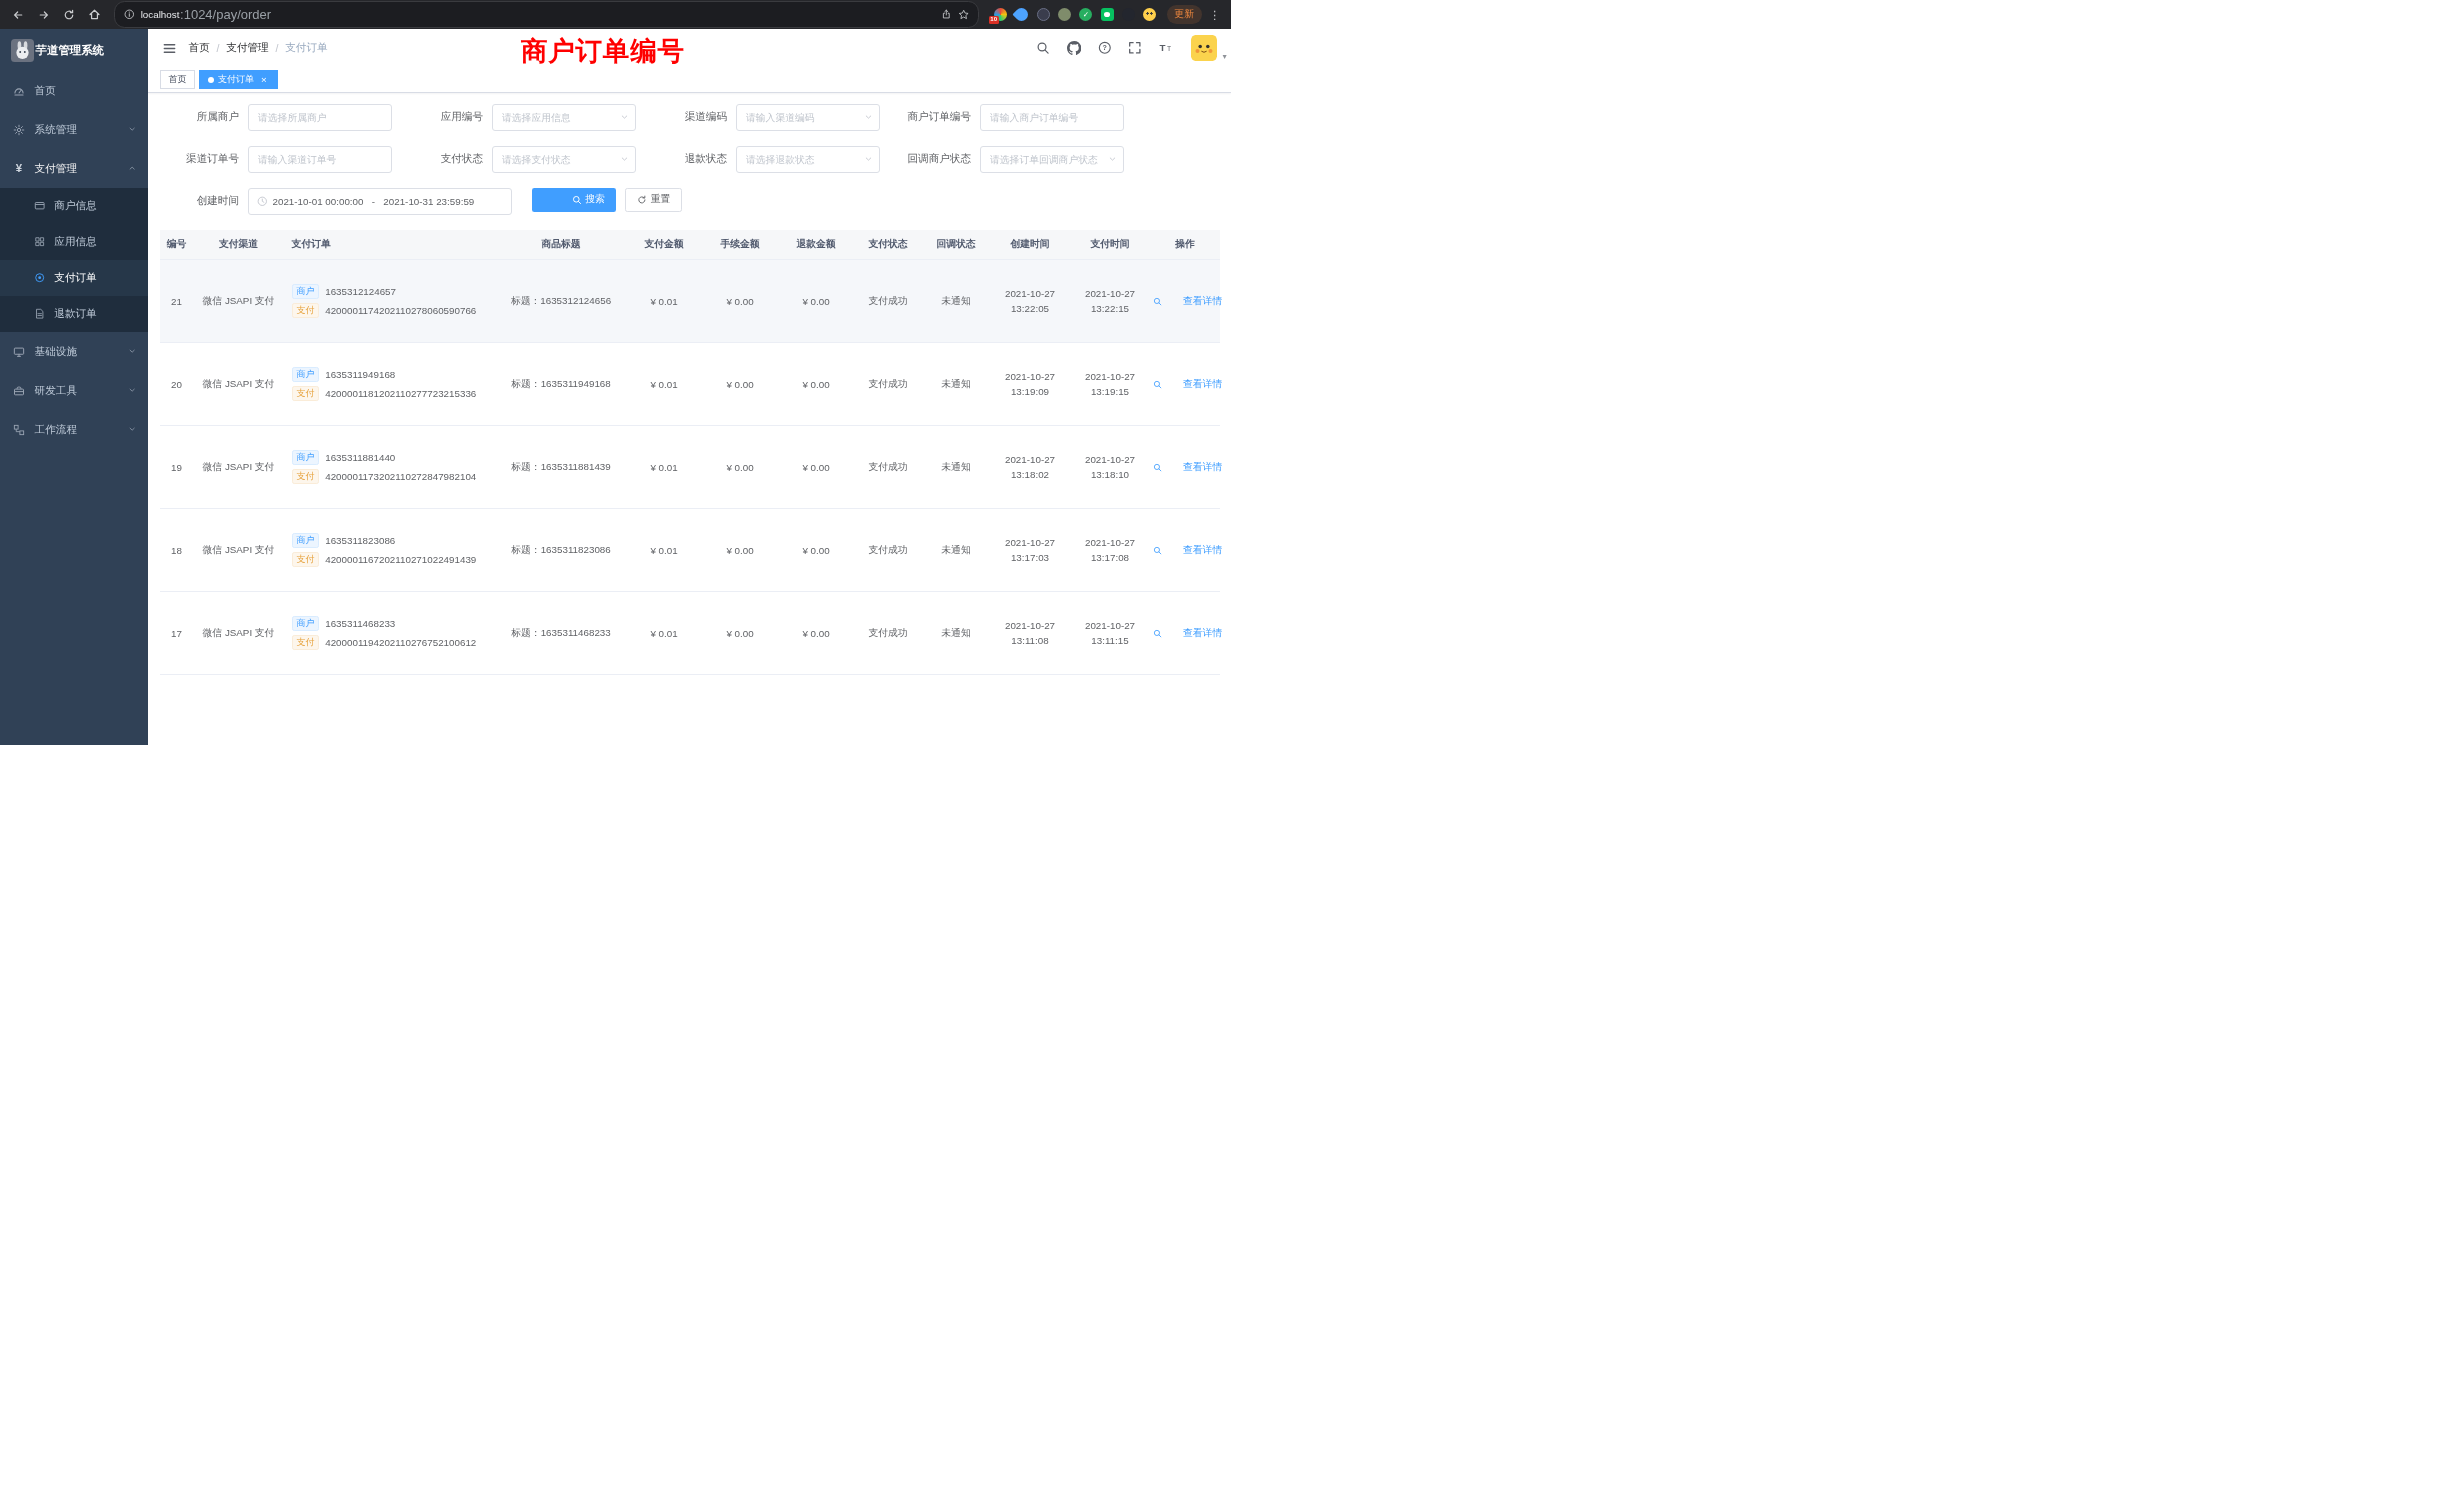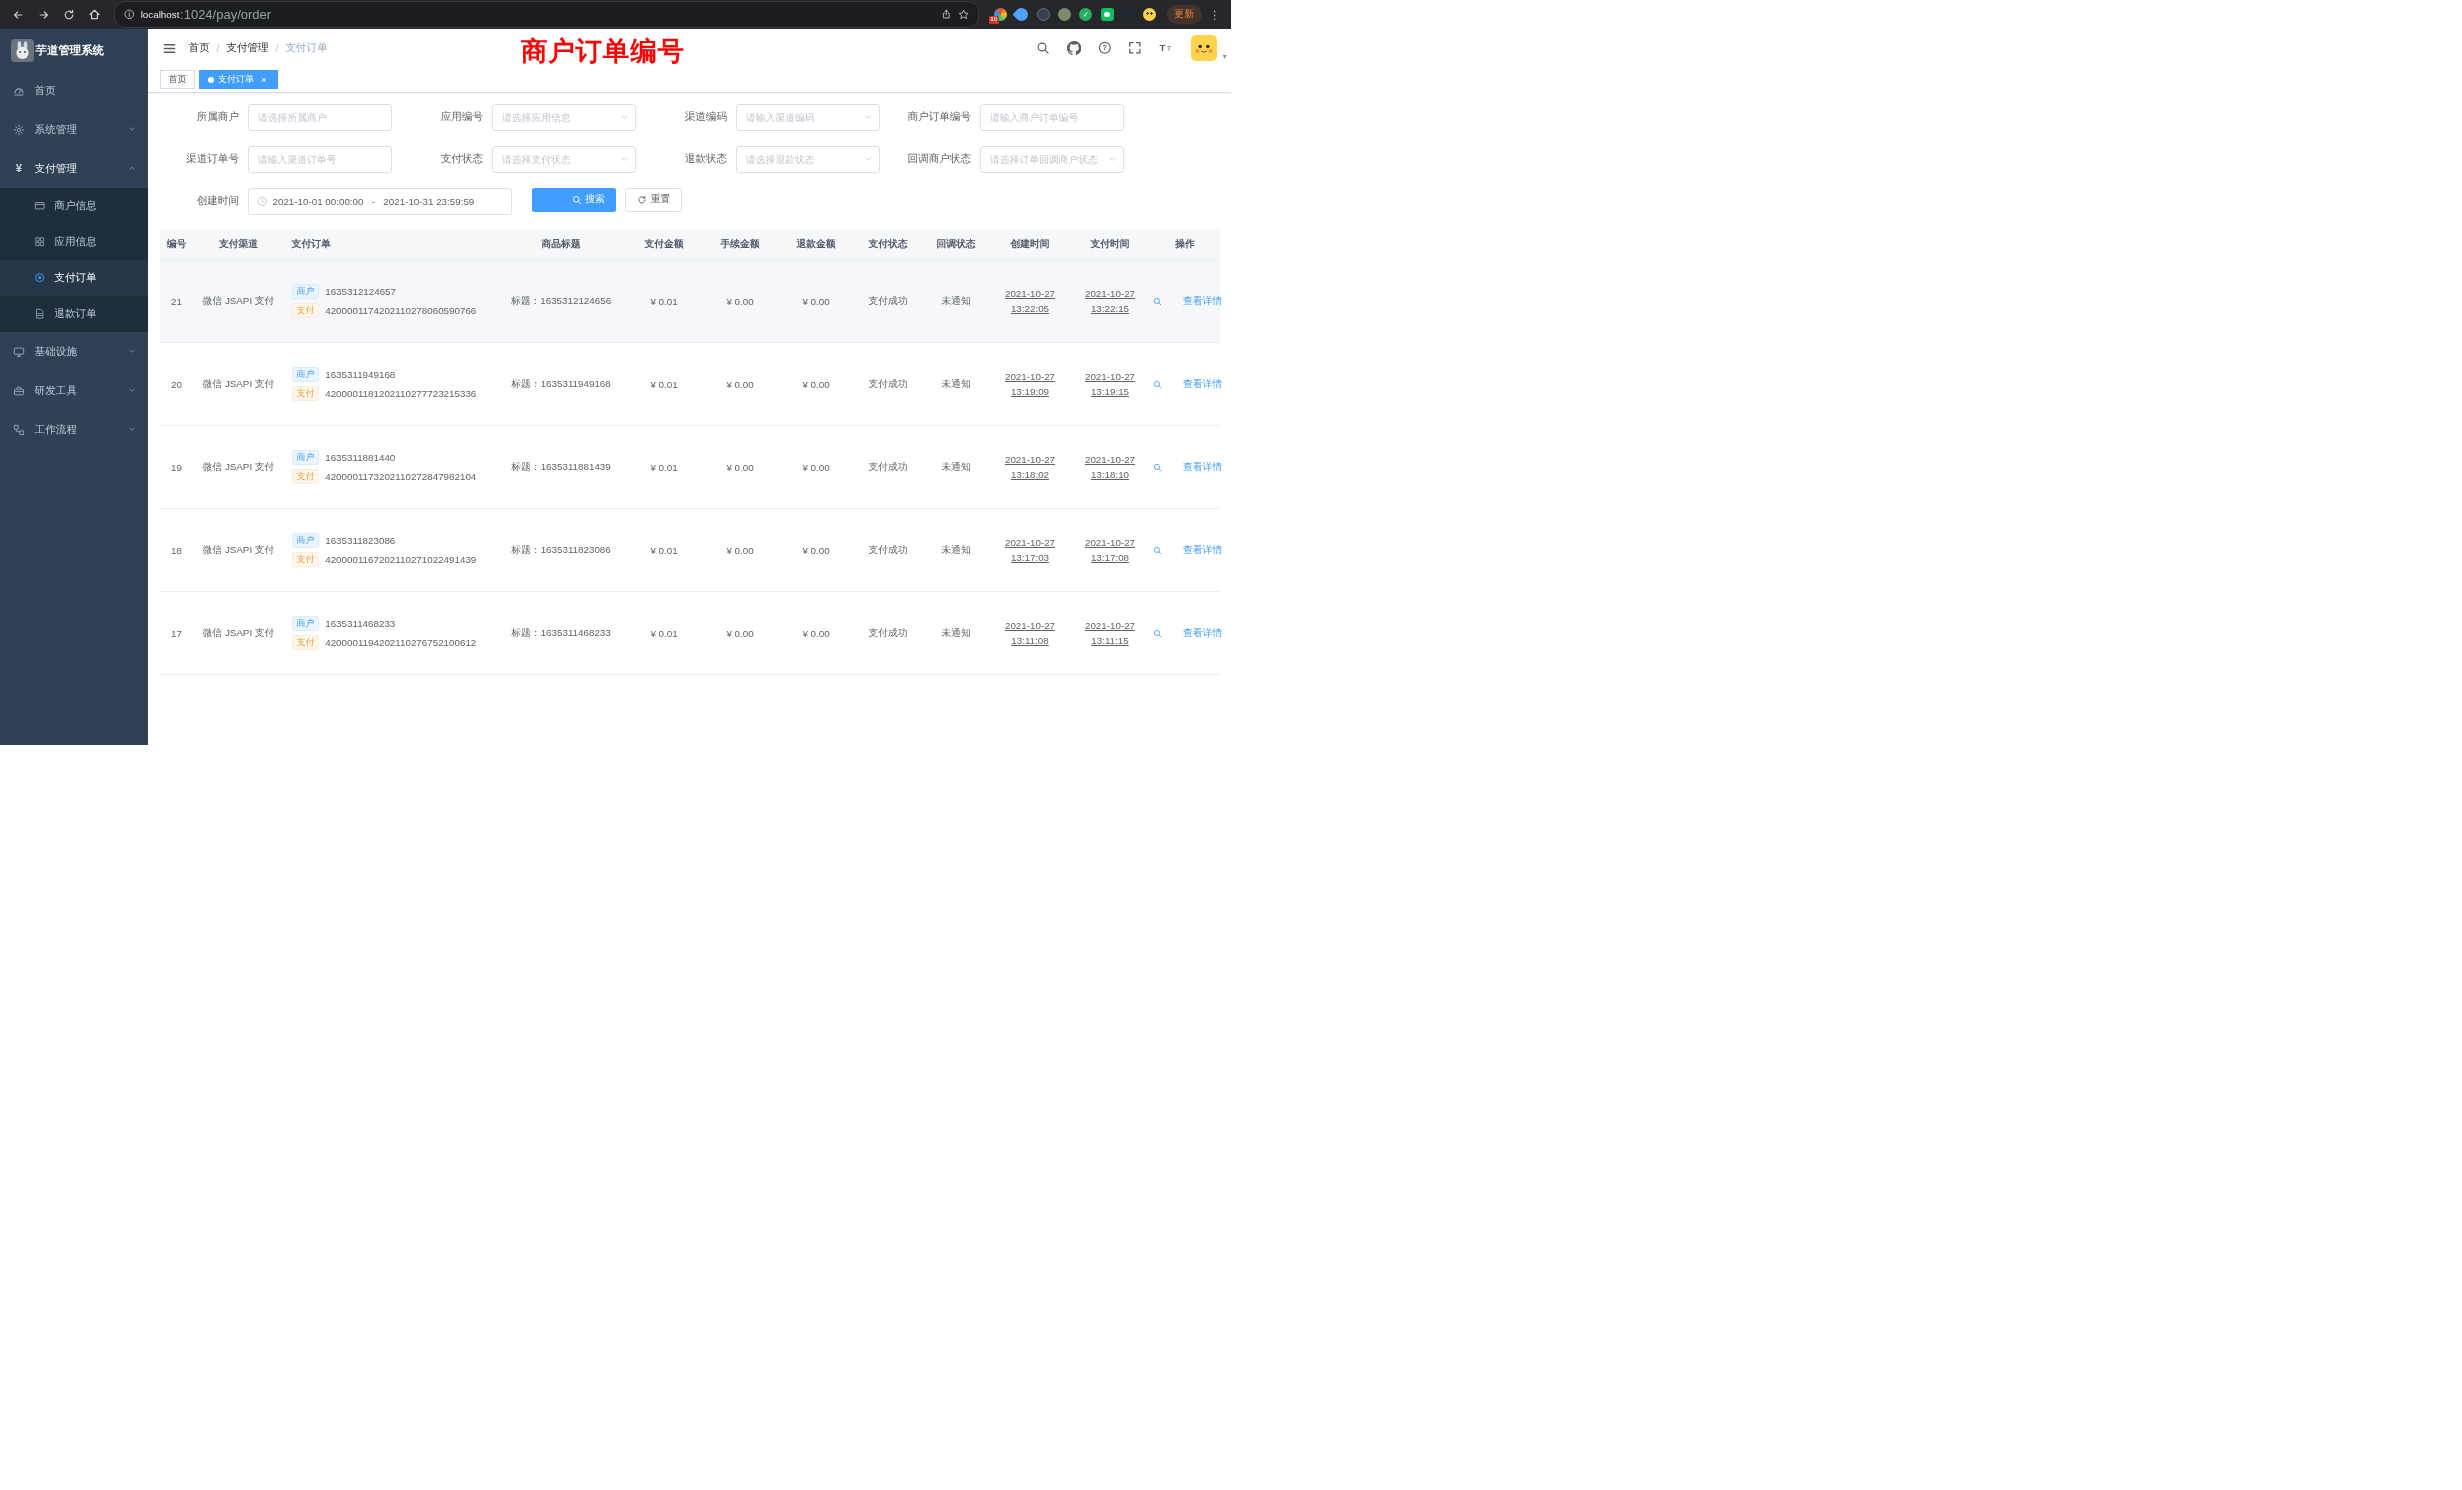--- a/index.html
+++ b/index.html
@@ -99,21 +99,21 @@
   table { width:100%; border-collapse:collapse; table-layout:fixed; margin-top:12px; }
   thead th { background:#f6f7f9; height:30px; font-size:9.8px; color:#515a6e; font-weight:700; border-bottom:0.8px solid #ebeef5; padding:0 3px; text-align:center; white-space:nowrap; }
   thead th.ta-l { text-align:left; padding-left:7.6px; }
   tbody td { height:83px; border-bottom:0.8px solid #ebeef5; font-size:9.8px; color:#606266; text-align:center; padding:0 3px; vertical-align:middle; }
   tr.hovered td { background:#f5f7fa; }
   td.c-order { text-align:left; padding-left:7.6px; }
   .order-line { display:flex; align-items:center; gap:6px; margin:3.8px 0; white-space:nowrap; }
   .tag { font-size:9px; padding:0 3.8px; height:15px; line-height:13.6px; border-radius:2.3px; border:0.8px solid; flex:0 0 auto; }
   .tag.m { color:#409eff; background:#ecf5ff; border-color:#d9ecff; }
   .tag.p { color:#e6a23c; background:#fdf6ec; border-color:#faecd8; }
-  .dtwrap div { line-height:1.55;text-decoration:underline; }
+  .dtwrap div { line-height:1.55; }
   .link { color:#409eff; display:inline-flex; align-items:center; gap:21px; cursor:pointer; text-decoration:none; white-space:nowrap; }
   svg { display:block; }
 </style>
 </head>
 <body>
 
 <div class="screen">
 
   <div class="browser">
     <span class="bnav">

